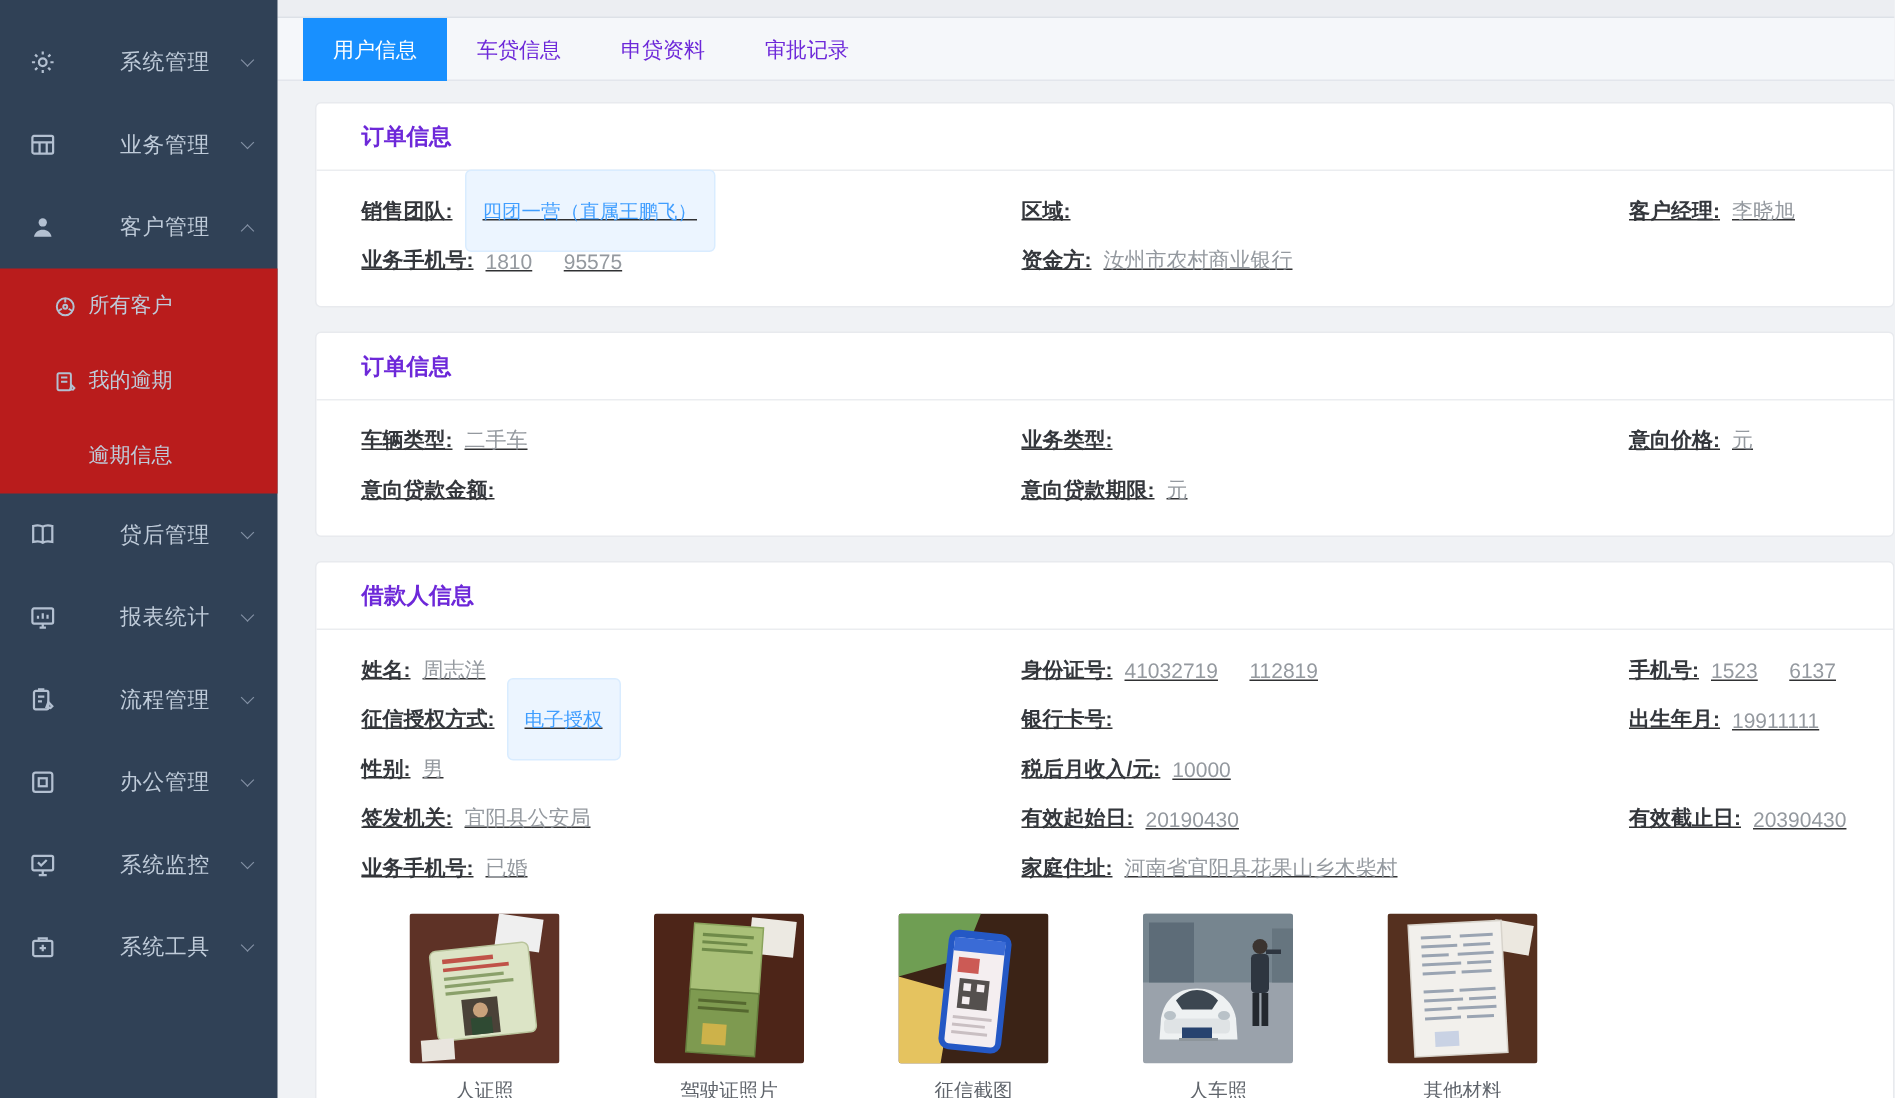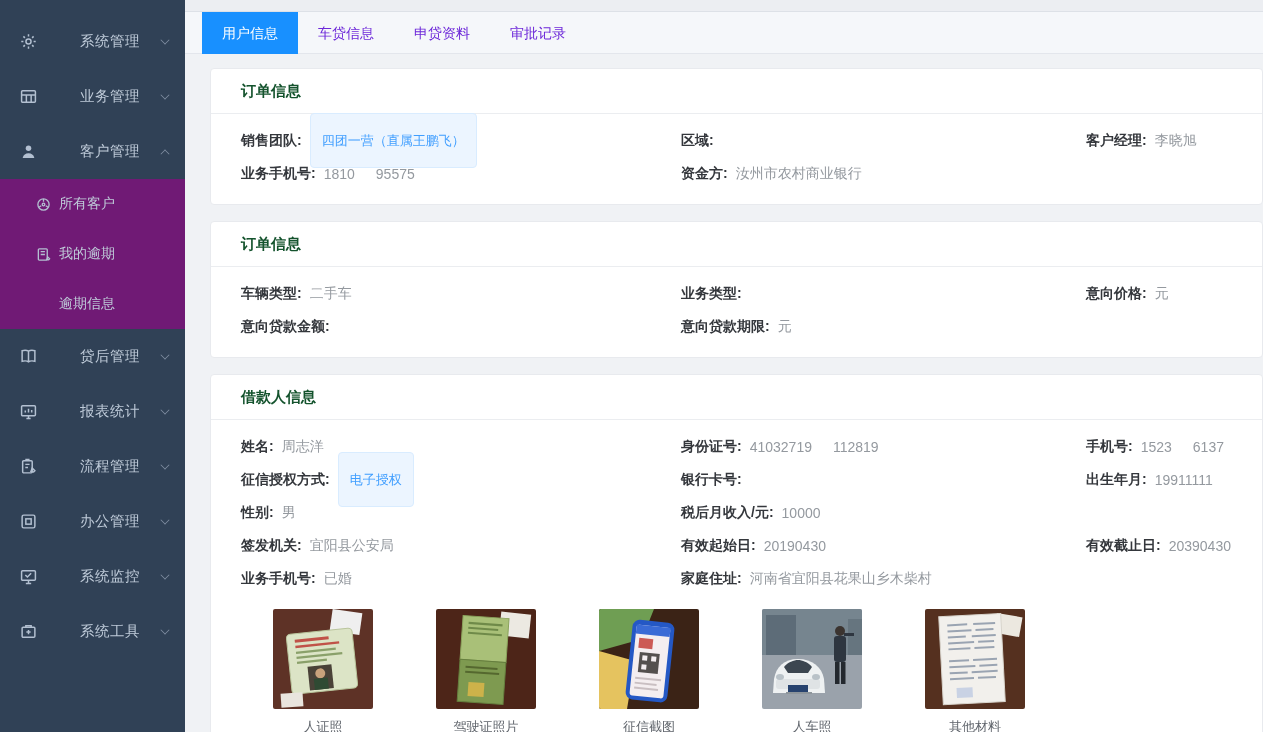--- a/index.html
+++ b/index.html
@@ -11,38 +11,38 @@
   .app { position:relative; width:1263px; height:732px; display:flex; }
 
   
   .sidebar { width:185px; height:732px; background:#304156; flex-shrink:0; padding-top:14px; position:relative; z-index:2; }
   .side-item { position:relative; height:55px; display:flex; align-items:center; padding:0 20px; color:#bfcbd9; cursor:pointer;gap:28px; }
   .side-item .mi { width:17px; height:17px; margin-right:15px; flex-shrink:0; }
   .side-item .mi svg { width:17px; height:17px; display:block; stroke:#b3c0d1; fill:none; stroke-width:1.4; }
   .side-item .lbl { font-size:14.5px; letter-spacing:.5px; }
   .chev { position:absolute; right:16px; width:8px; height:8px; border-right:1.6px solid #8391a5; border-bottom:1.6px solid #8391a5; transform:rotate(45deg) scale(.8); margin-top:-3px; }
   .chev.up { transform:rotate(-135deg) scale(.8); margin-top:4px; }
-  .submenu { background:#701a75; }
+  .submenu { background:#b91c1c; }
   .sub-item { position:relative; height:50px; display:flex; align-items:center; padding:0 20px 0 36px; color:#bfcbd9; cursor:pointer; font-size:14px; }
   .sub-item .mi { width:15px; height:15px; margin-right:8px; }
   .sub-item .mi svg { width:15px; height:15px; display:block; stroke:#b3c0d1; fill:none; stroke-width:1.4; }
   .sub-item.deep { padding-left:59px; }
 
   
   .main { flex:1; display:flex; flex-direction:column; min-width:0; }
   .topstrip { height:12px; background:#eceef2; border-bottom:1px solid #dde1e7; }
   .tabbar { height:42px; background:#f5f7fa; border-bottom:1px solid #e3e6ec; display:flex; padding-left:17px; }
   .tab { width:96px; height:42px; line-height:42px; text-align:center; font-size:14px; color:#6d28d9; cursor:pointer; }
   .tab.active { background:#1890ff; color:#ffffff; }
 
   .content { flex:1; padding:14px 0 0 25px; overflow:hidden; }
   .card { background:#ffffff; border:1px solid #e8eaee; border-radius:4px; margin-bottom:16px; }
-  .card-hd { padding:13px 30px 12px; font-size:15px; font-weight:bold; color:#14532d; border-bottom:1px solid #ebedf0; }
+  .card-hd { padding:13px 30px 12px; font-size:15px; font-weight:bold; color:#6d28d9; border-bottom:1px solid #ebedf0; }
   .card-bd { padding:10px 0 14px 30px; }
-  .frow { display:grid; grid-template-columns:440px 405px 1fr; }
+  .frow { display:grid; grid-template-columns:440px 405px 1fr;text-decoration:underline; }
   .cell { height:33px; display:flex; align-items:center; white-space:nowrap; overflow:visible; }
   .cell .k { font-weight:bold; color:#34373c; margin-right:8px; flex-shrink:0; }
   .cell .v { color:#94999f; }
   .redact { display:inline-block; width:21px; height:12px; }
   .tag { display:inline-block; background:#ecf5ff; border:1px solid #d9ecff; color:#409eff; border-radius:4px; padding:18px 11px; font-size:13px; line-height:17px; }
 
   .photos { display:flex; gap:63px; margin:14px 0 0 32px; }
   .photo-wrap { width:100px; text-align:center; cursor:pointer; }
   .photo-wrap svg { width:100px; height:100px; display:block; border-radius:2px; }
   .caption { margin-top:9px; font-size:13px; color:#5f646b; }

